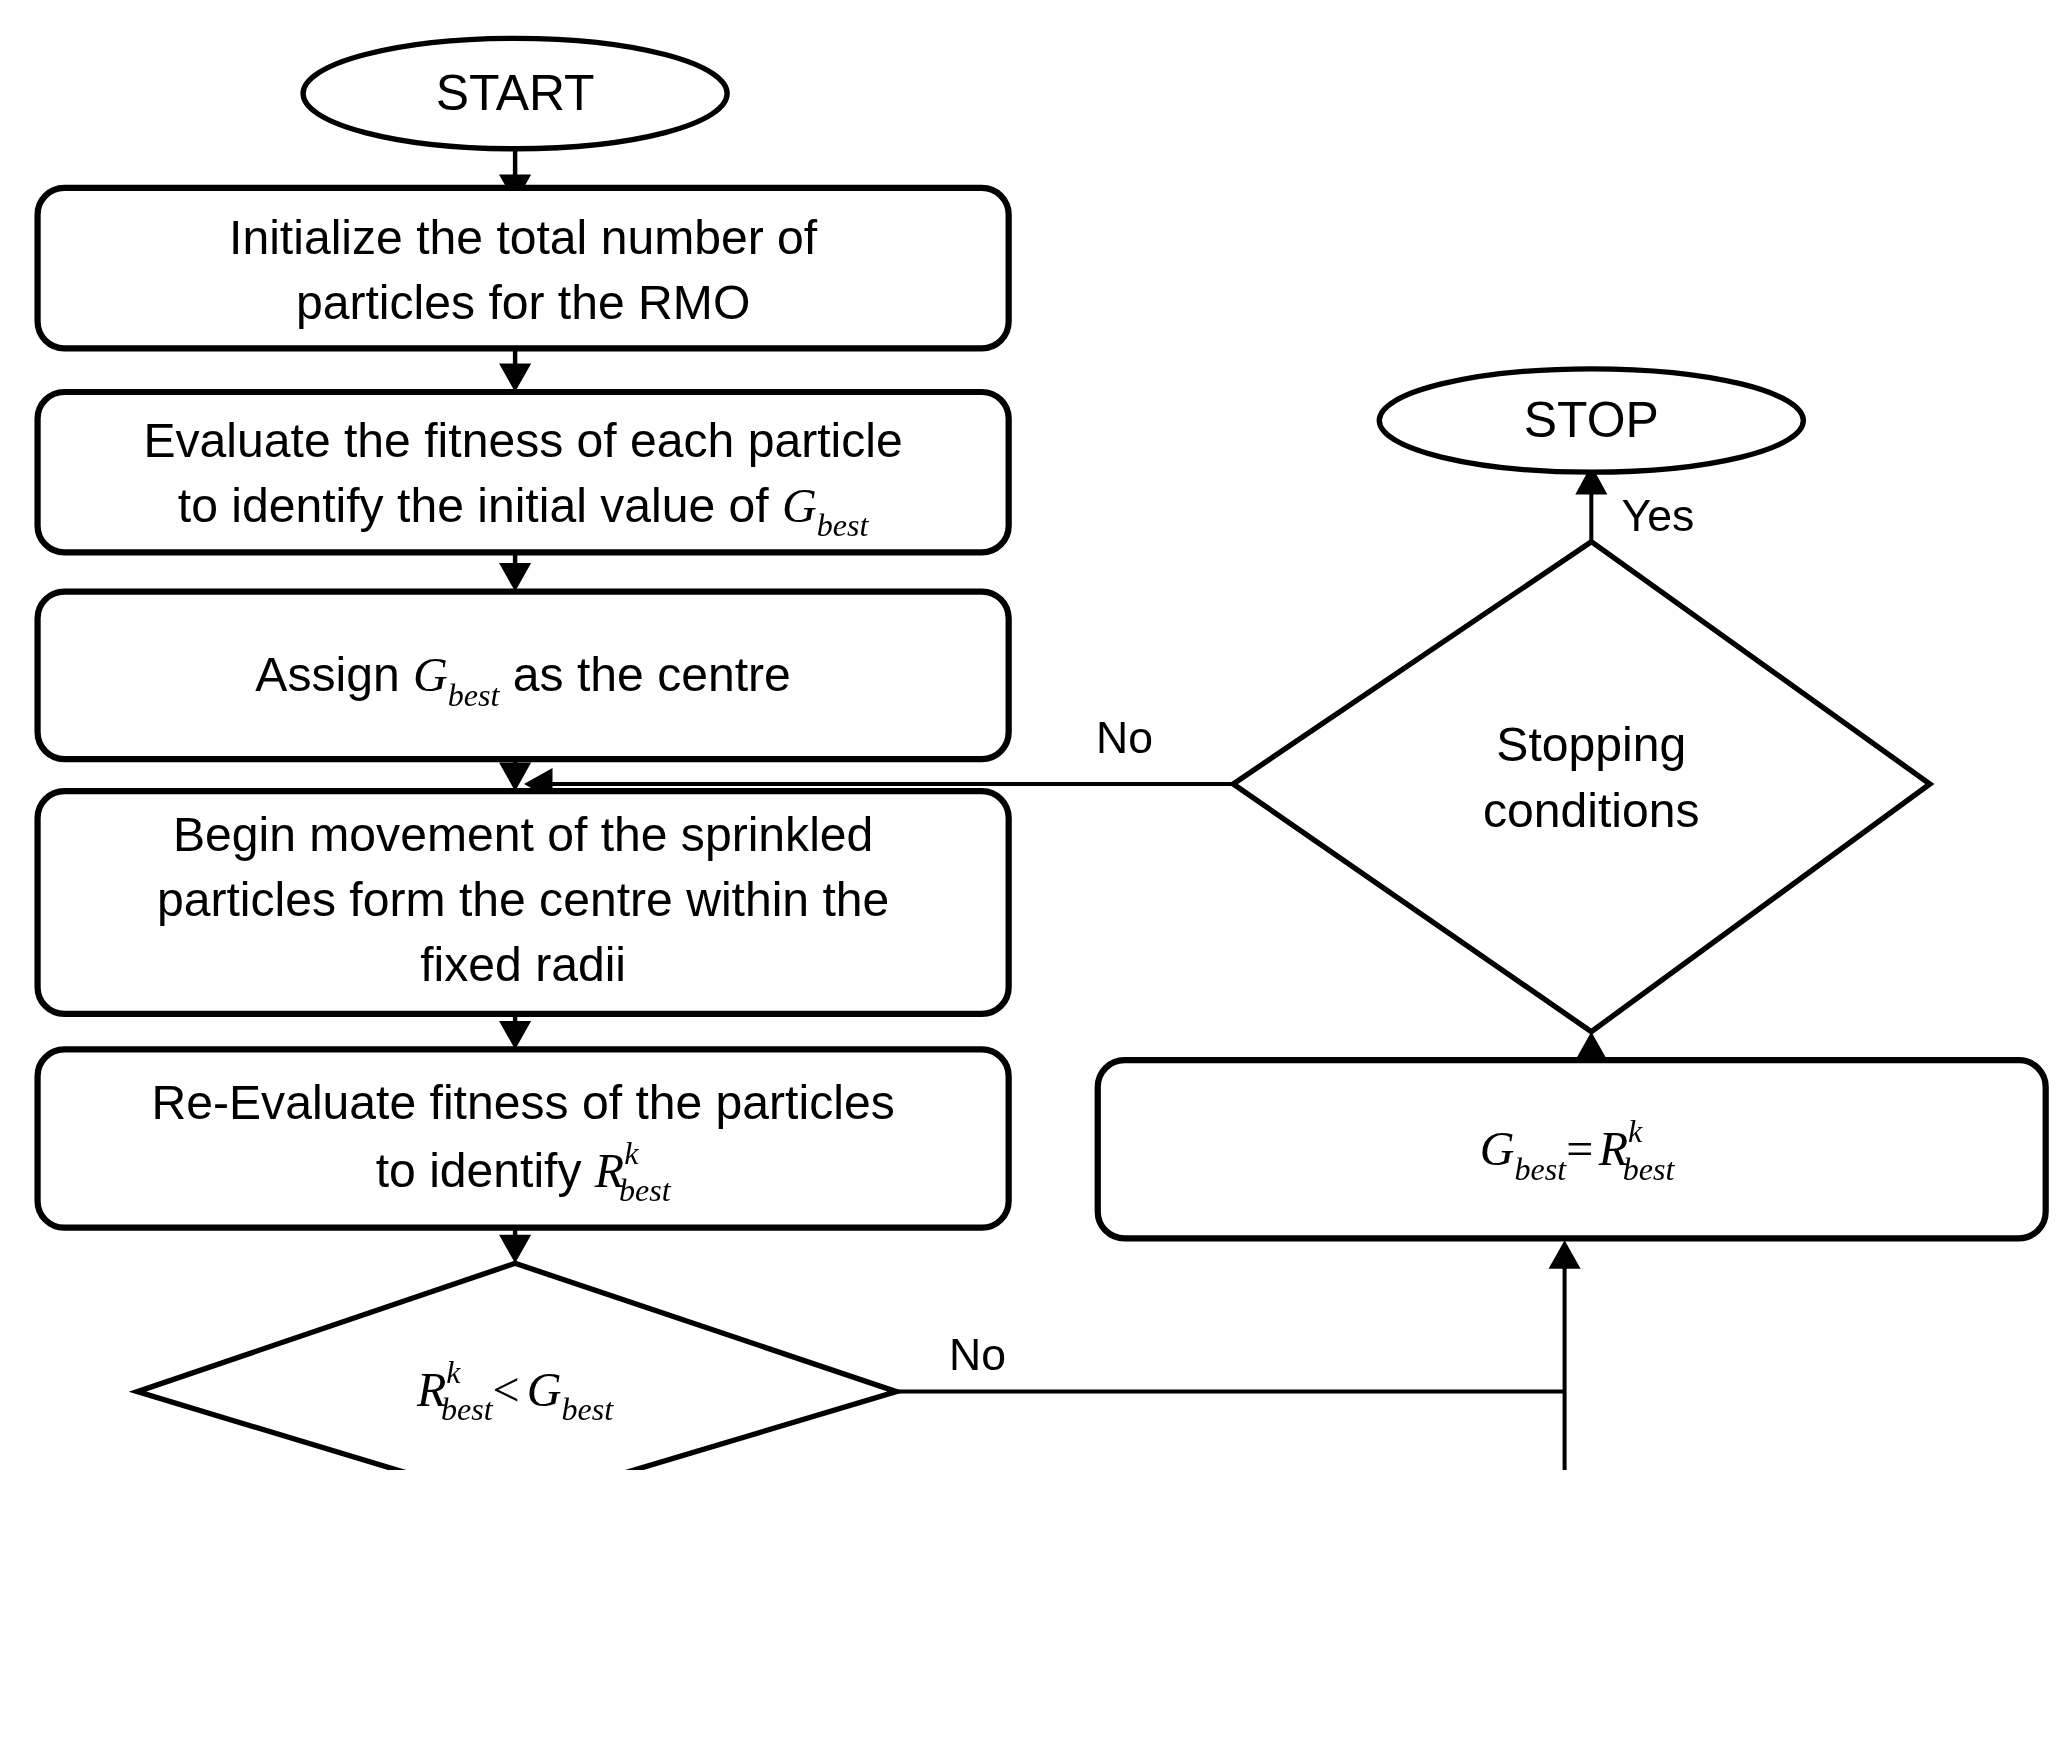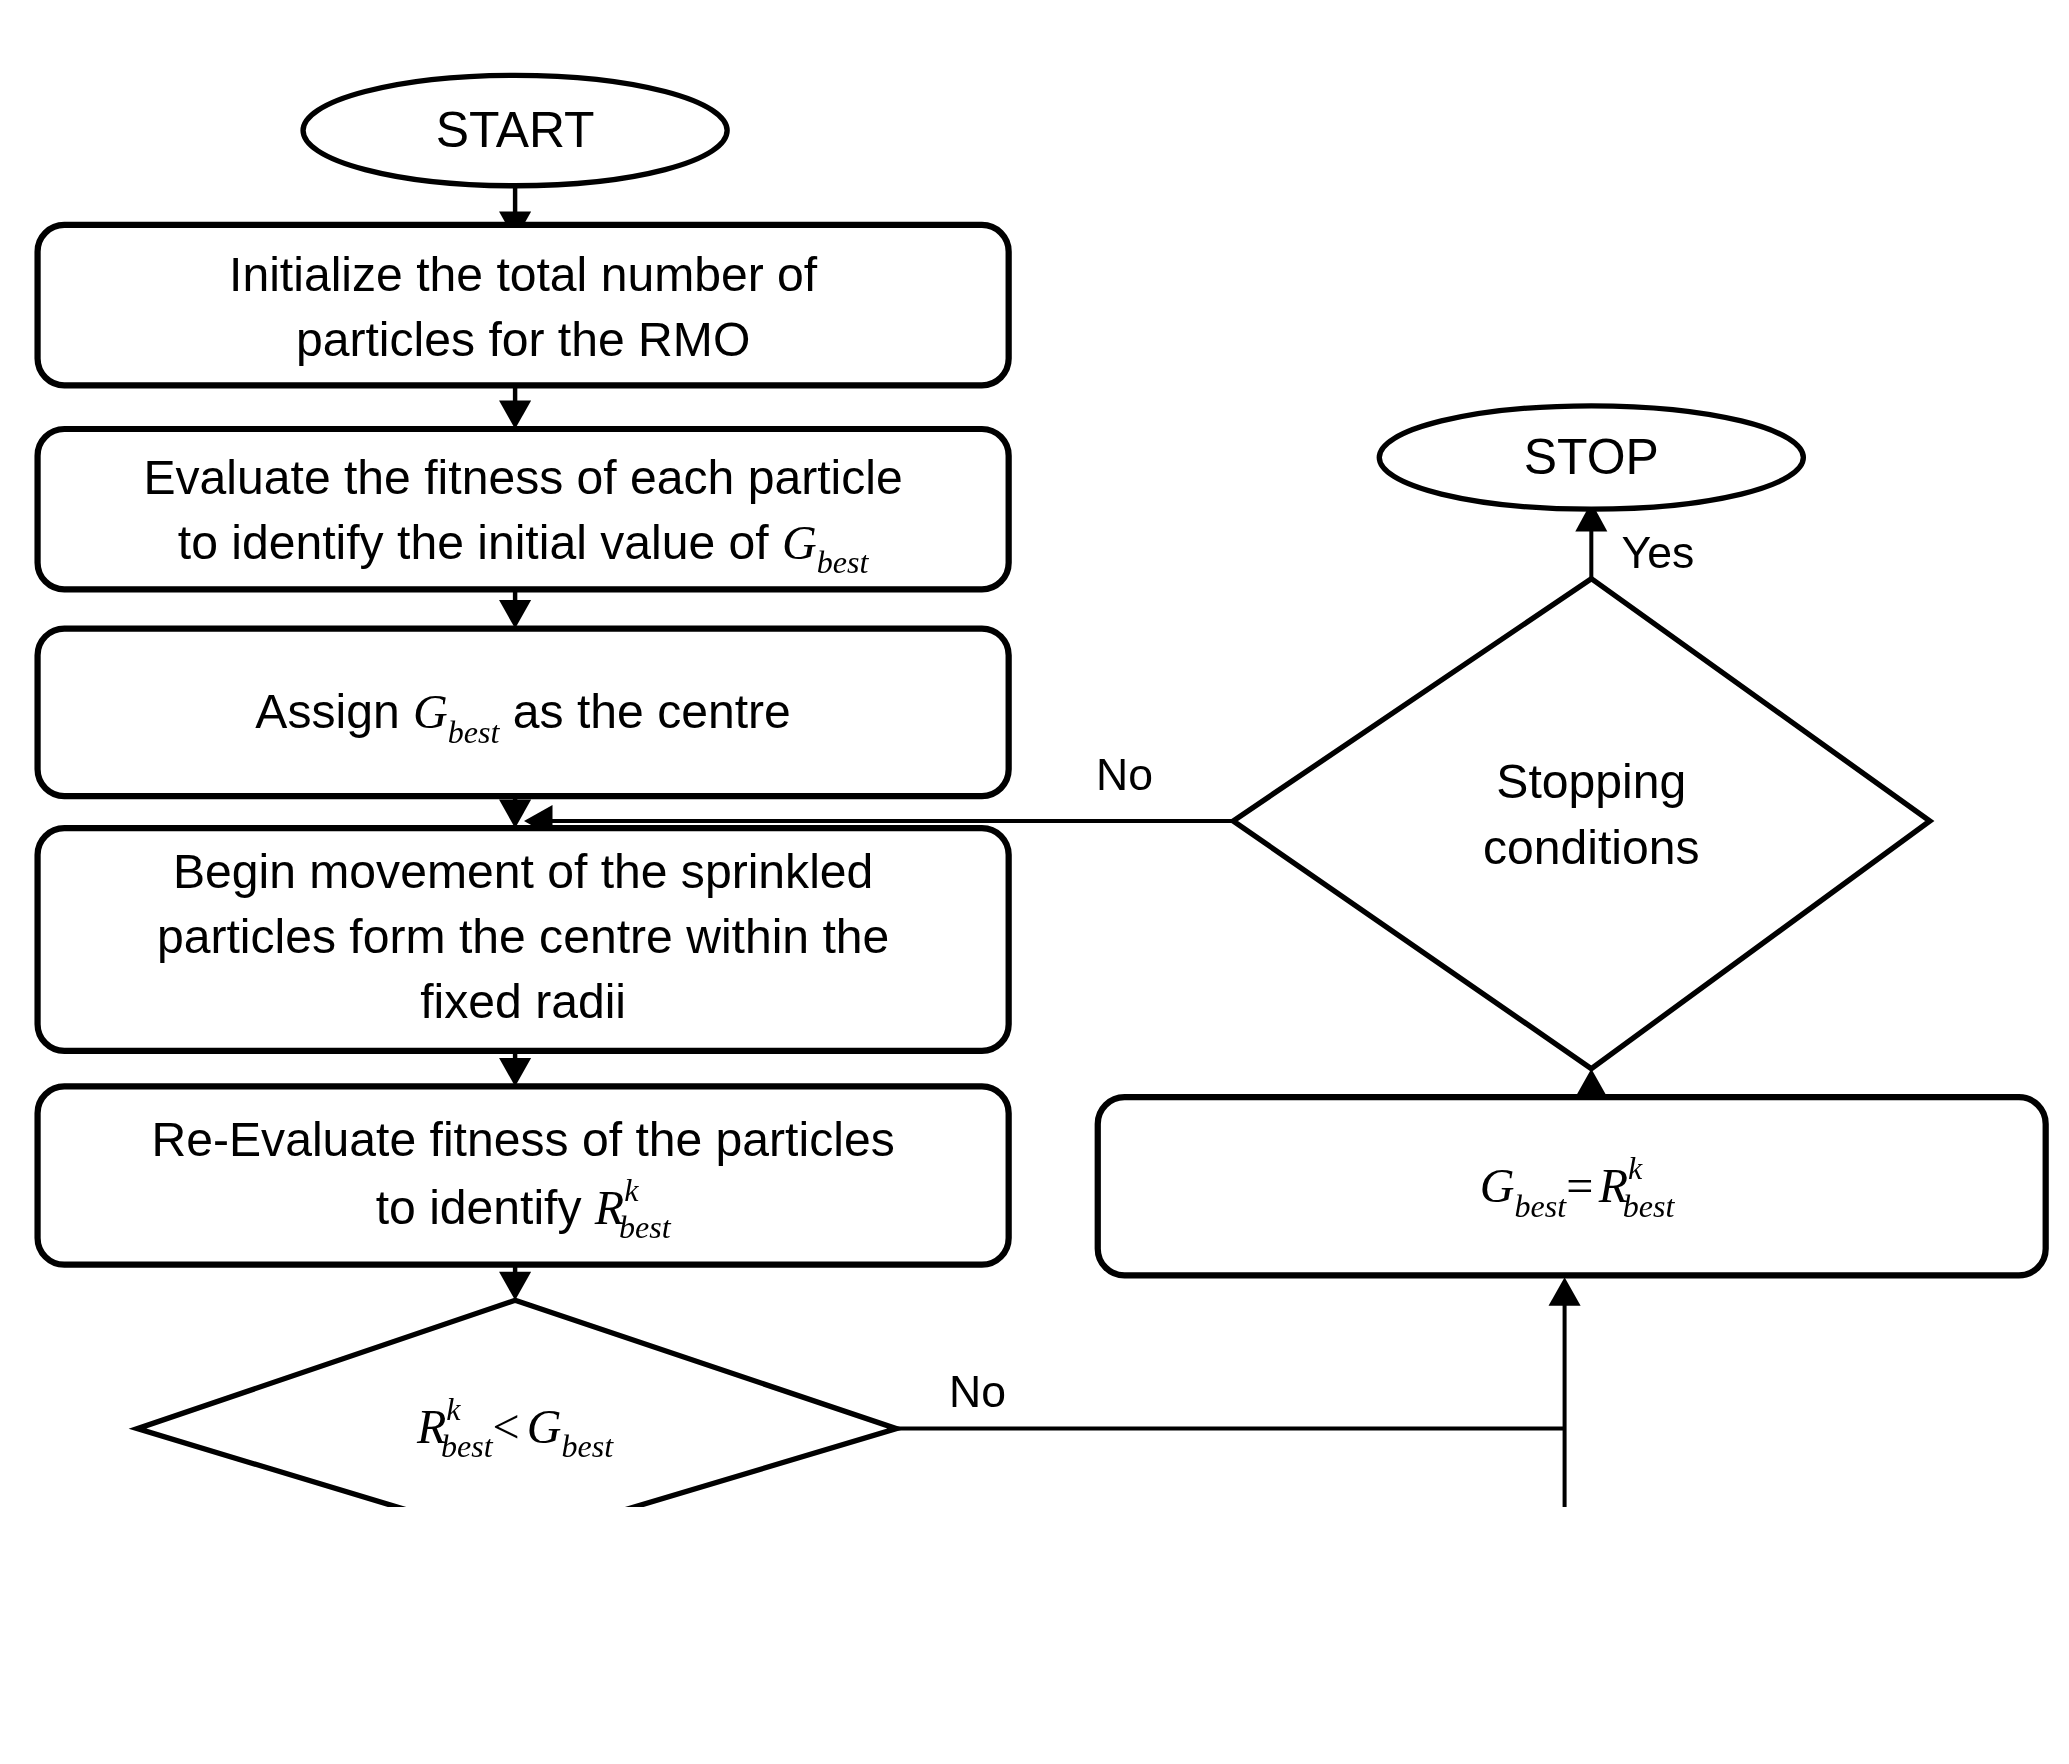--- a/index.html
+++ b/index.html
@@ -9,21 +9,20 @@
   }
   body {
     font-family: "Liberation Sans", sans-serif;
   }
   #stage {
     position: relative;
     width: 2069px;
     height: 1470px;
     background: #ffffff;
     overflow: hidden;
-    margin-top: 37px;
   }
   svg#flow {
     position: absolute;
     left: 0;
     top: 0;
     width: 2069px;
     height: 1764px;
   }
   .shape-stroke-thick {
     fill: #ffffff;

